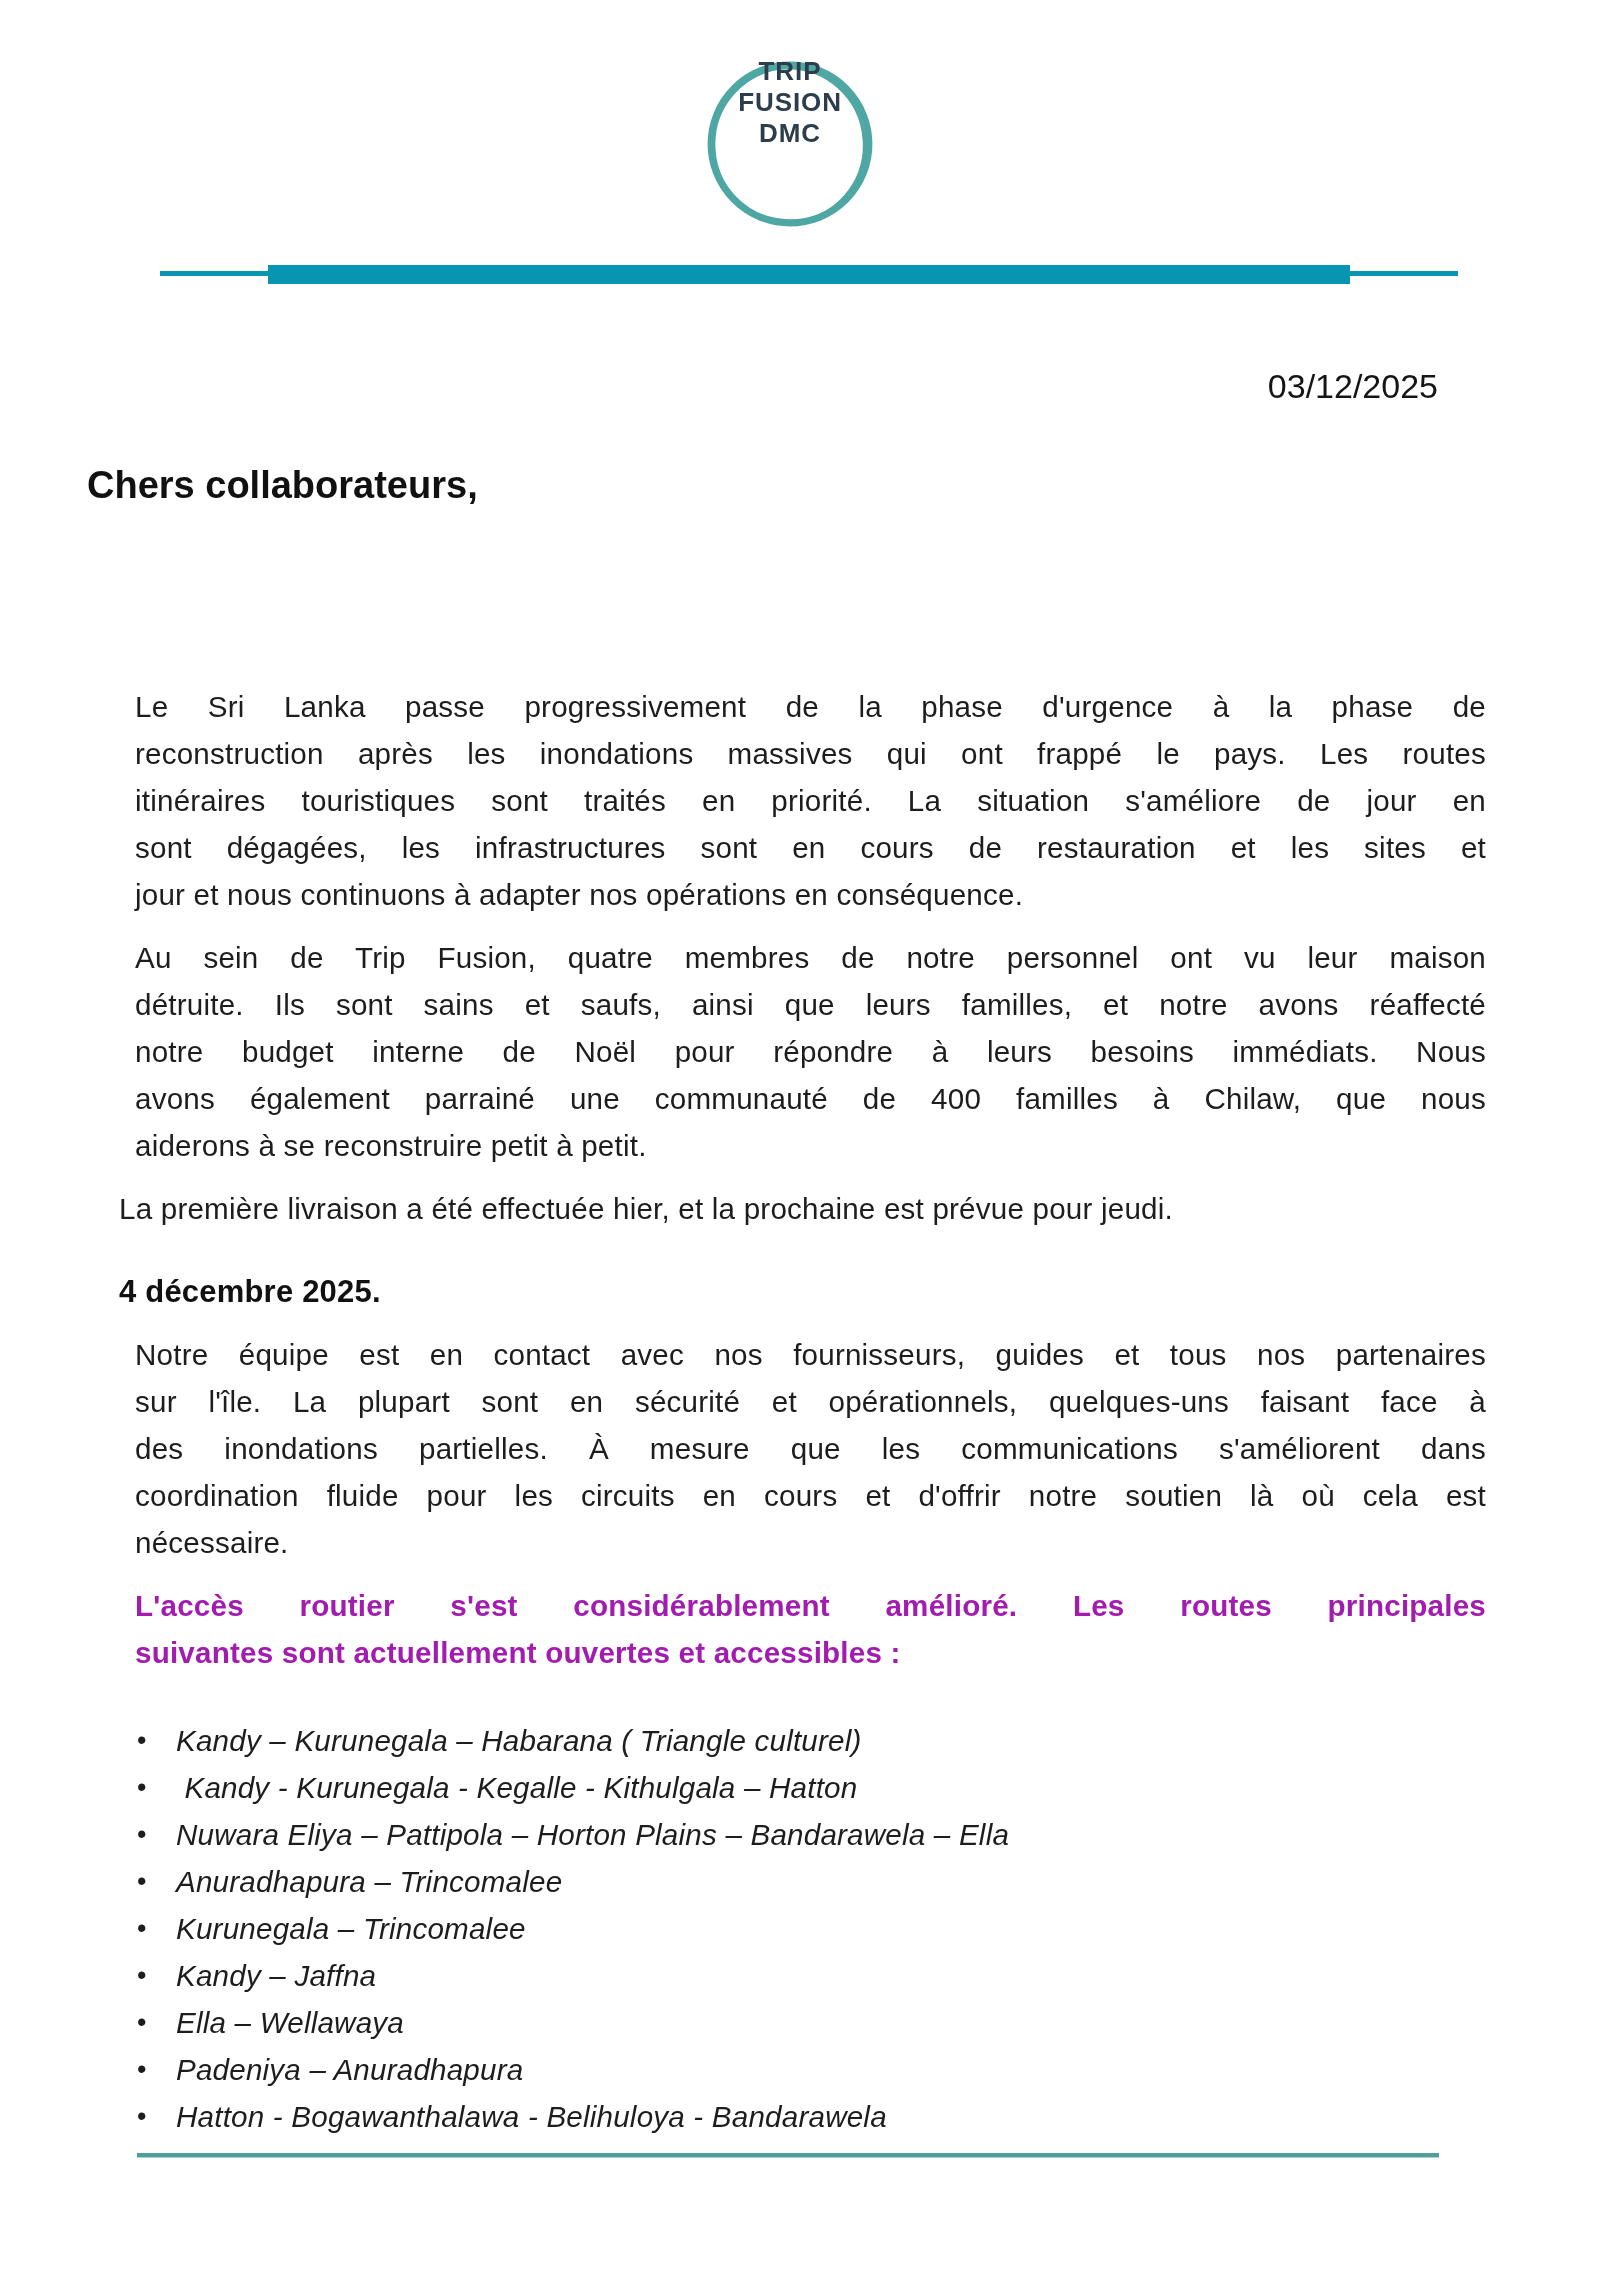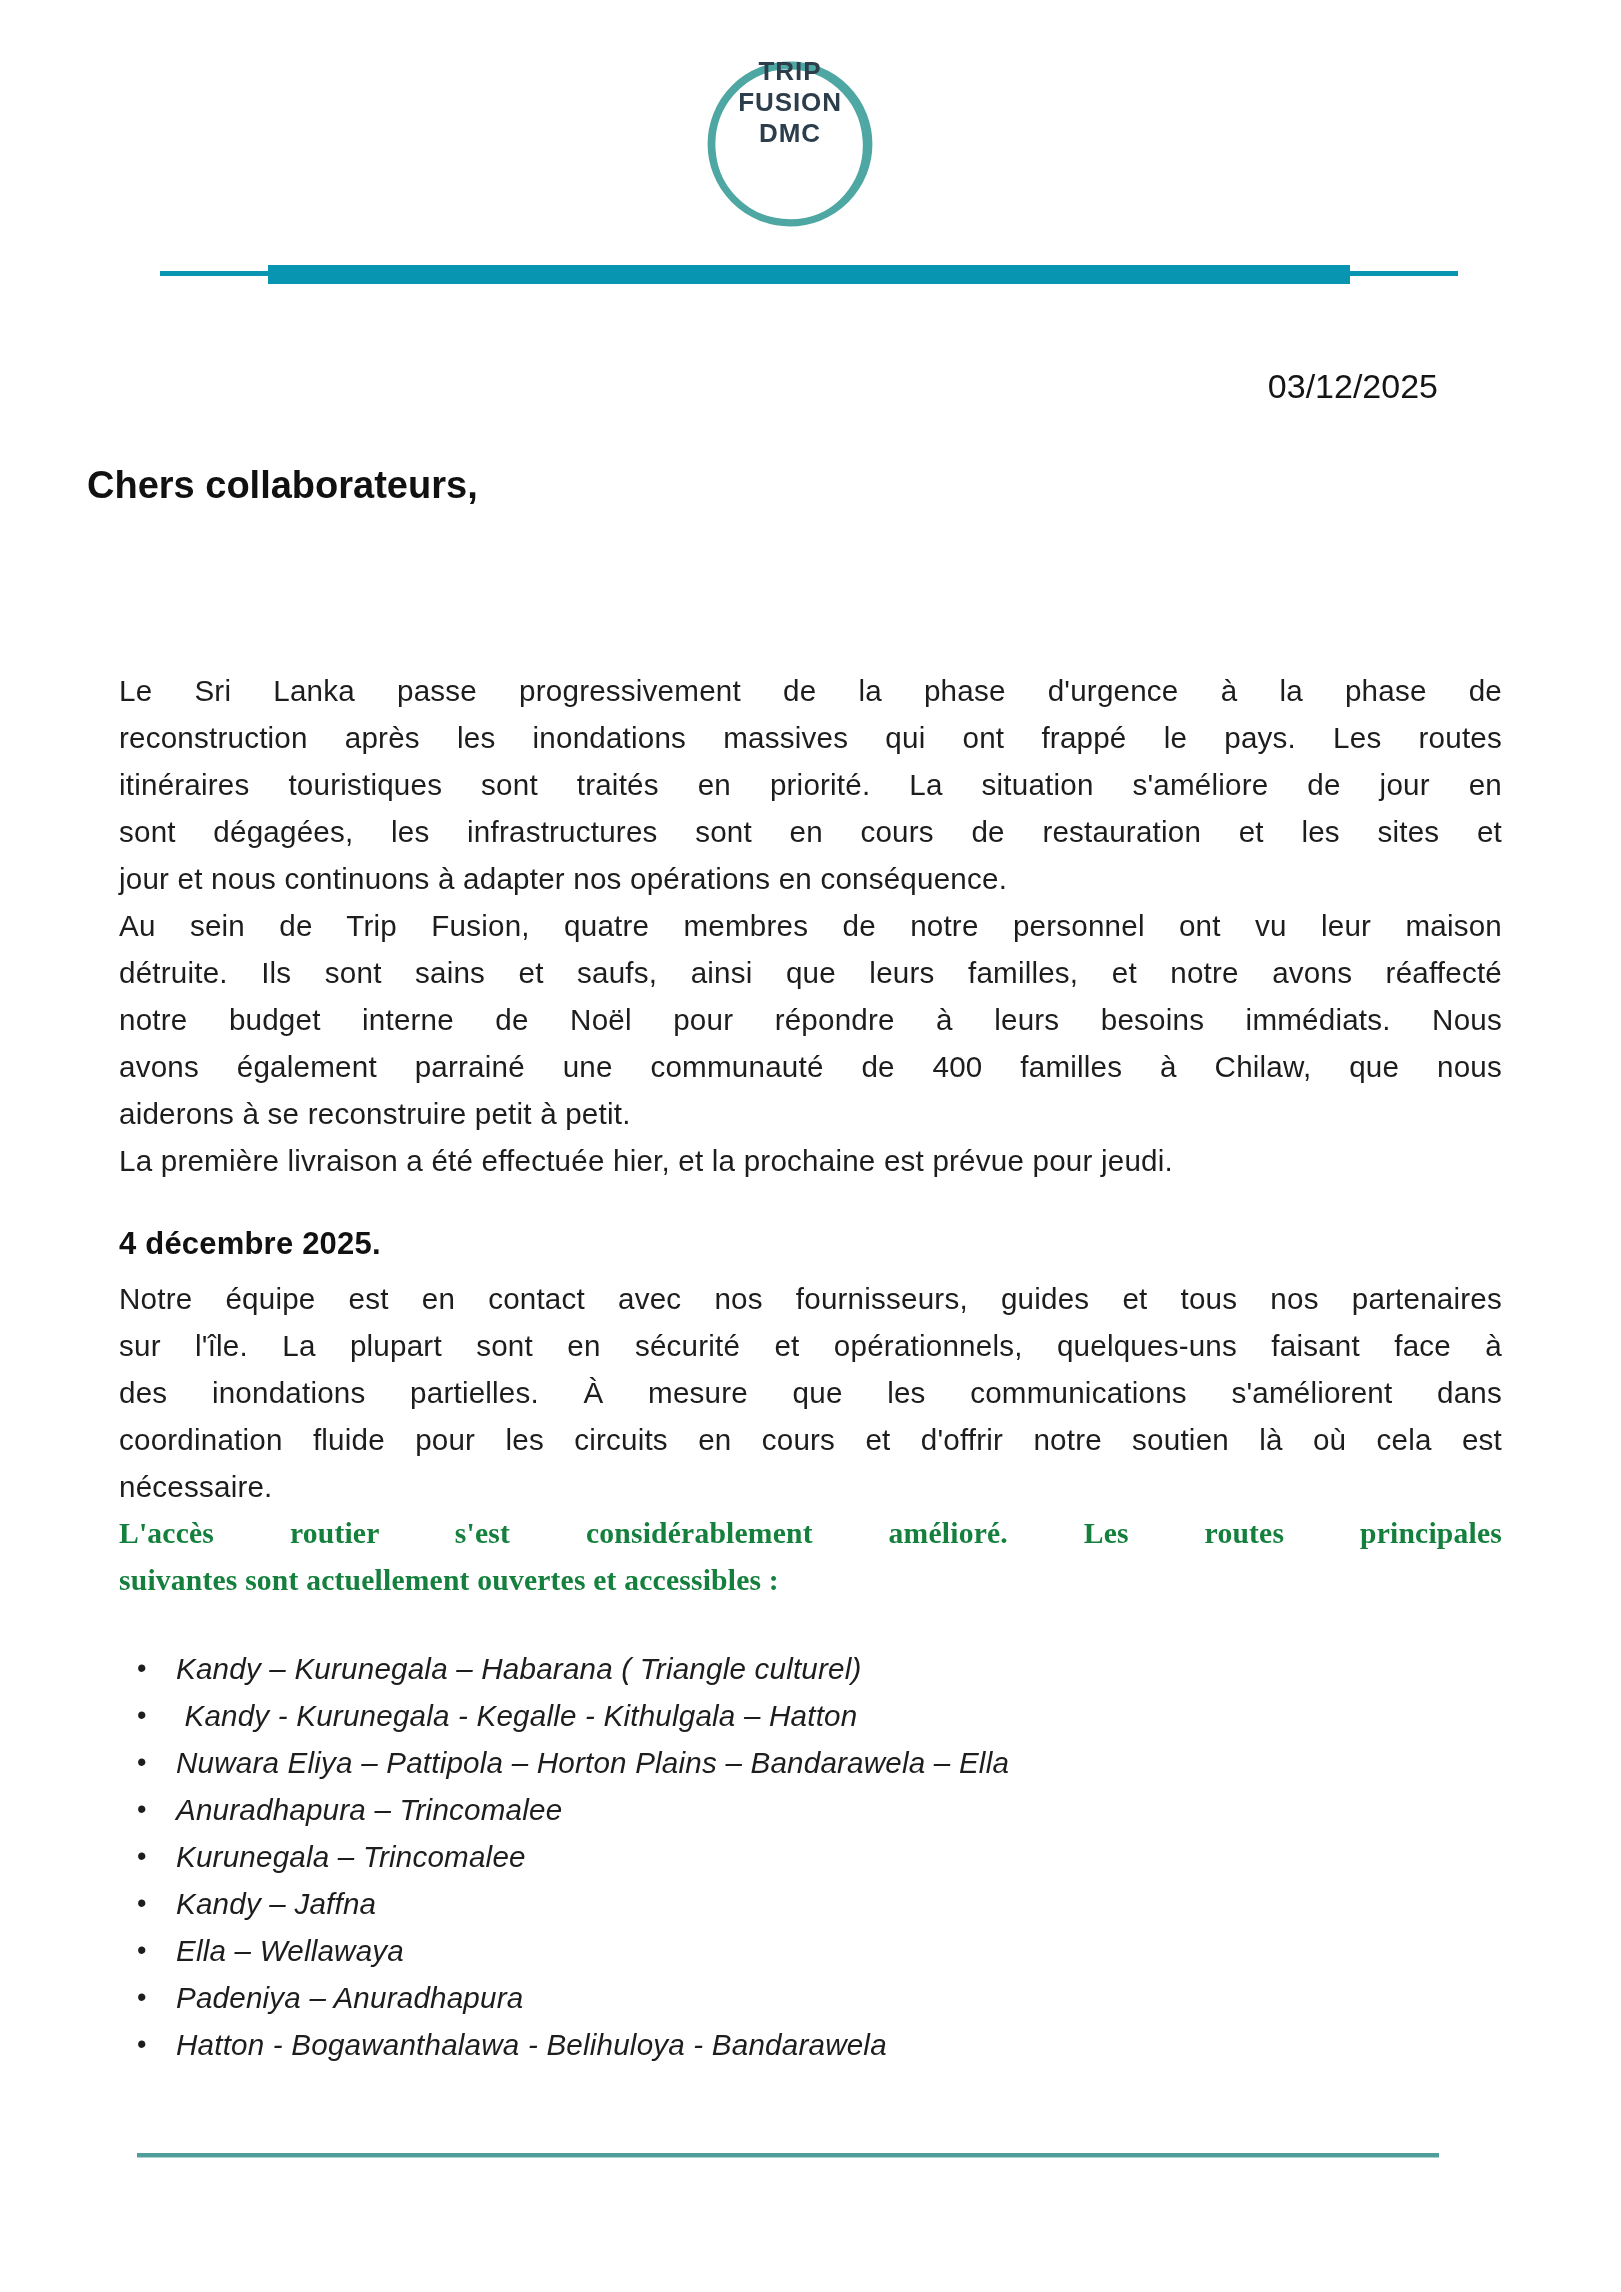--- a/index.html
+++ b/index.html
@@ -47,29 +47,29 @@
   }
   .salutation{
     position:absolute;left:87px;top:464px;
     font-size:38px;line-height:43px;font-weight:700;color:#111111;
   }
   
   .letter{
     position:absolute;left:119px;top:667px;width:1383px;
     font-size:29.6px;line-height:47px;letter-spacing:0.2px;color:var(--body-text);
   }
-  .para{margin:0;}
+  .para{margin:16px;}
   .jline{text-align:justify;text-align-last:justify;}
   .jline.last{text-align-last:left;}
   .single-line{margin:0;}
   .section-heading{
     margin:36px 0 8px 0;
     font-size:31px;font-weight:700;line-height:47px;color:#111111;
   }
-  .bold-par .jline{font-weight:700;color:#15803d;font-family:Liberation Serif, serif;}
+  .bold-par .jline{font-weight:700;color:#a21caf;}
   
   .routes{
     list-style:none;margin:41px 0 0 0;padding:0;
     font-style:italic;font-size:29.6px;line-height:47px;
   }
   .routes li{position:relative;padding-left:57px;}
   .routes .dot{
     position:absolute;left:18px;top:0;
     font-style:normal;font-size:27px;
   }

